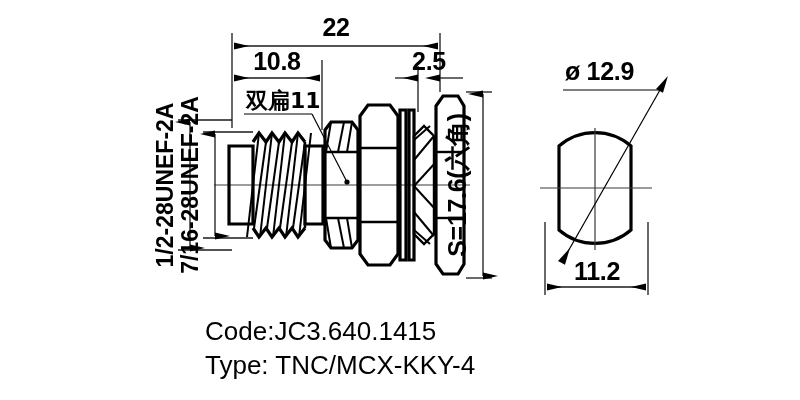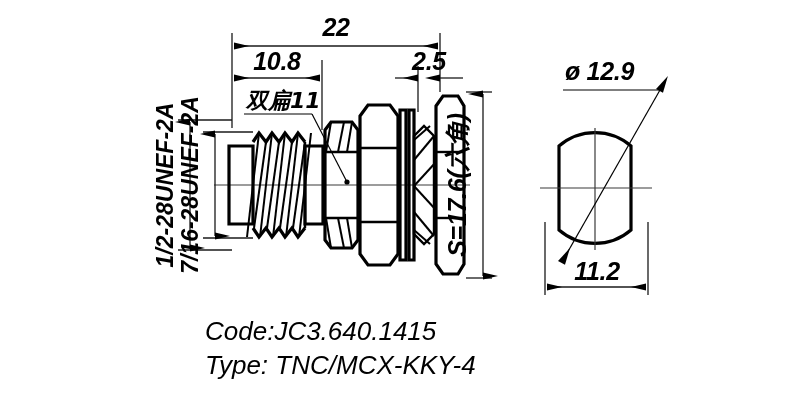--- a/index.html
+++ b/index.html
@@ -11,21 +11,20 @@
     width: 800px;
     height: 400px;
     font-family: "Liberation Sans", sans-serif;
     overflow: hidden;
   }
   #drawing-root {
     position: relative;
     width: 800px;
     height: 400px;
     background: #84cc16;
-    font-style: italic;
   }
   svg#tech-drawing {
     display: block;
     width: 800px;
     height: 400px;
   }
   .obj-line {
     stroke: #000000;
     fill: none;
     stroke-width: 3.2;

